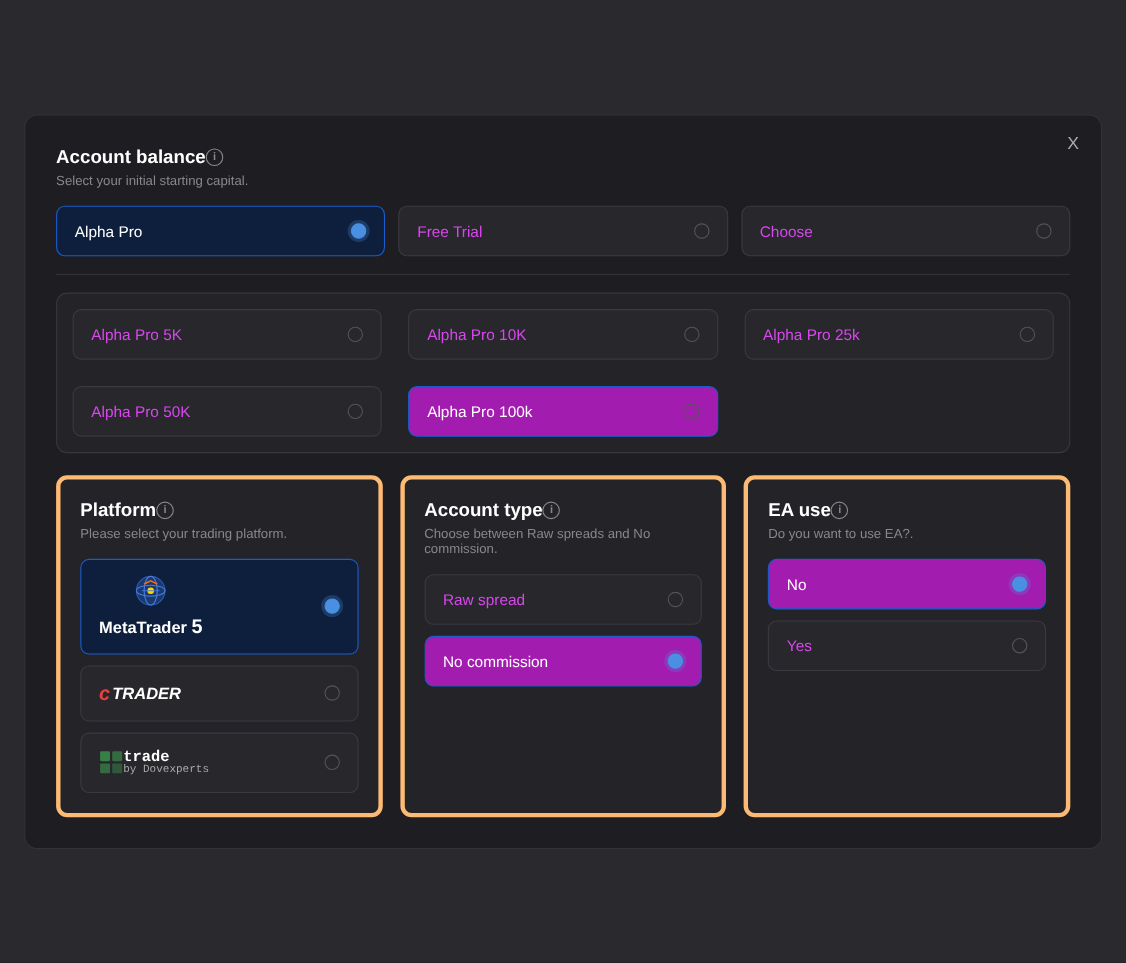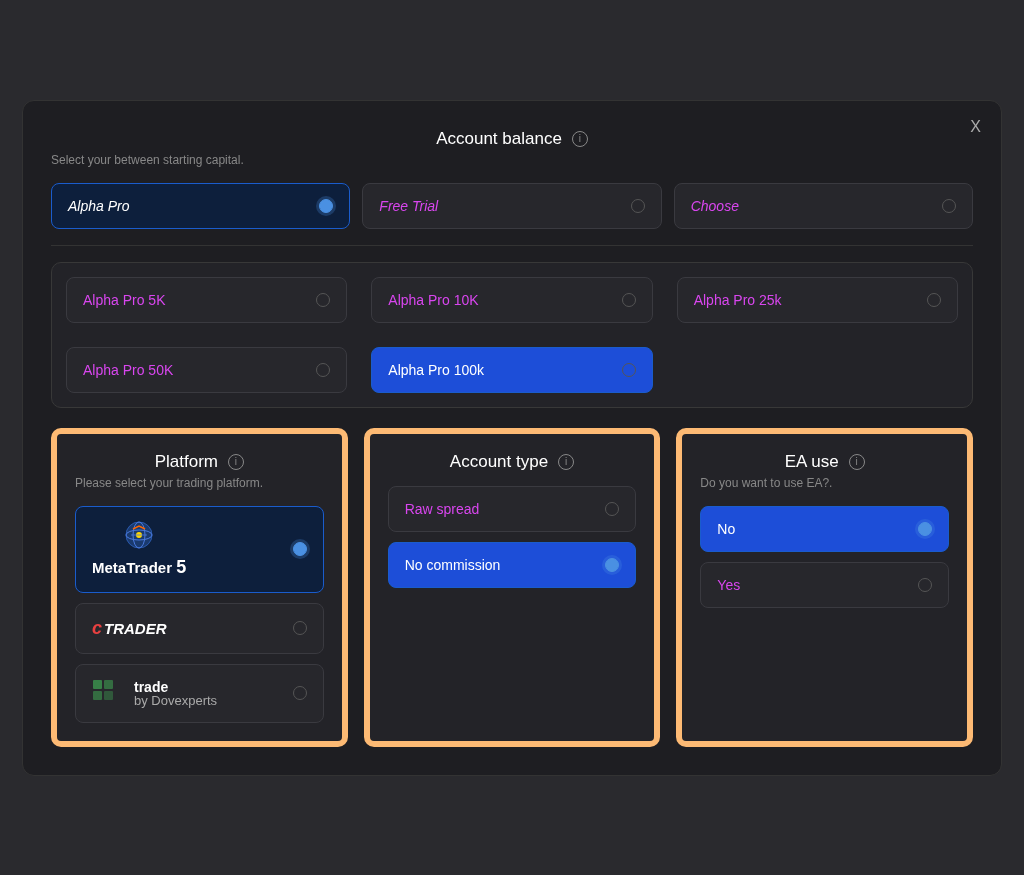--- a/index.html
+++ b/index.html
@@ -25,26 +25,25 @@
       right: 20px;
       background: none;
       border: none;
       color: #aaa;
       font-size: 16px;
       cursor: pointer;
       line-height: 1;
     }
     .section-title {
       font-size: 17px;
-      font-weight: 400;
-      color: #fff;
-      display: flex;
-      align-items: center;
-      gap: 10px;
-      justify-content: center;
+      font-weight: 700;
+      color: #fff;
+      display: flex;
+      align-items: center;
+      gap: 0;
     }
     .info-icon {
       width: 16px;
       height: 16px;
       border-radius: 50%;
       border: 1px solid #888;
       display: inline-flex;
       align-items: center;
       justify-content: center;
       font-size: 10px;
@@ -64,21 +63,20 @@
       border: none;
       border-top: 1px solid #333;
       margin: 16px 0;
     }
     
     .top-options {
       display: grid;
       grid-template-columns: 1fr 1fr 1fr;
       gap: 12px;
       margin-bottom: 4px;
-      font-style: italic;
     }
     
     .sub-options {
       display: grid;
       grid-template-columns: 1fr 1fr 1fr;
       gap: 24px;
       border: 1px solid #383838;
       border-radius: 10px;
       padding: 14px;
       background: #232328;
@@ -94,21 +92,21 @@
       background: #27272c;
       color: #ccc;
       font-size: 14px;
       transition: border-color 0.2s;
     }
     .option-card.selected-blue {
       background: #0d1f3c;
       border: 1.5px solid #1a5ccc;
     }
     .option-card.selected-dark {
-      background: #1d4ed8;
+      background: #a21caf;
       border: 1.5px solid #1a5ccc;
       text-align: center;
     }
     .radio-dot {
       width: 14px;
       height: 14px;
       border-radius: 50%;
       border: 1.5px solid #555;
       display: inline-block;
       flex-shrink: 0;
@@ -130,21 +128,21 @@
     
     .bottom-sections {
       display: grid;
       grid-template-columns: 1fr 1fr 1fr;
       gap: 16px;
       margin-top: 20px;
     }
     .bottom-card {
       background: #232328;
       border-radius: 10px;
-      border: 6px solid #fdba74;
+      border: 4px solid #fdba74;
       padding: 18px;
     }
     .bottom-card-options {
       display: flex;
       flex-direction: column;
       gap: 10px;
       margin-top: 14px;
     }
     
     .mt5-logo {
@@ -178,51 +176,52 @@
       font-style: italic;
       font-size: 18px;
     }
     .ctrader-rest {
       color: #fff;
       font-style: italic;
     }
     
     .dxtrade-logo {
       display: flex;
-      align-items: flex-start;
-      gap: 20px;
+      align-items: center;
+      gap: 0;
       font-size: 13px;
       color: #fff;
       font-weight: 600;
+      font-family: Liberation Mono, monospace;
     }
     .dx-icon {
       width: 22px;
       height: 22px;
       display: inline-block;
     }
     .dxtrade-sub {
-      font-size: 13px;
+      font-size: 10px;
       color: #aaa;
       font-weight: 400;
       display: block;
       margin-top: -2px;
     }
   </style>
 </head>
 <body>
 
 <div class="modal">
   <button class="close-btn">X</button>
 
   <div class="account-balance-section">
     <div class="section-title">
       <span>Account balance</span>
       <span class="info-icon">i</span>
     </div>
-    <div class="section-subtitle">Select your between starting capital.</div>
+    <div class="section-subtitle">Select your initial starting capital.</div>
 
     <div class="top-options">
       <div class="option-card selected-blue">
         <span class="option-label">Alpha Pro</span>
         <span class="radio-dot active"></span>
       </div>
       <div class="option-card">
         <span class="option-label">Free Trial</span>
         <span class="radio-dot"></span>
       </div>
@@ -308,20 +307,21 @@
         </div>
 
       </div>
     </div>
 
     <div class="bottom-card">
       <div class="section-title">
         <span>Account type</span>
         <span class="info-icon">i</span>
       </div>
+      <div class="section-subtitle">Choose between Raw spreads and No commission.</div>
       <div class="bottom-card-options">
         <div class="option-card">
           <span class="option-label">Raw spread</span>
           <span class="radio-dot"></span>
         </div>
         <div class="option-card selected-dark">
           <span class="option-label">No commission</span>
           <span class="radio-dot active"></span>
         </div>
       </div>

